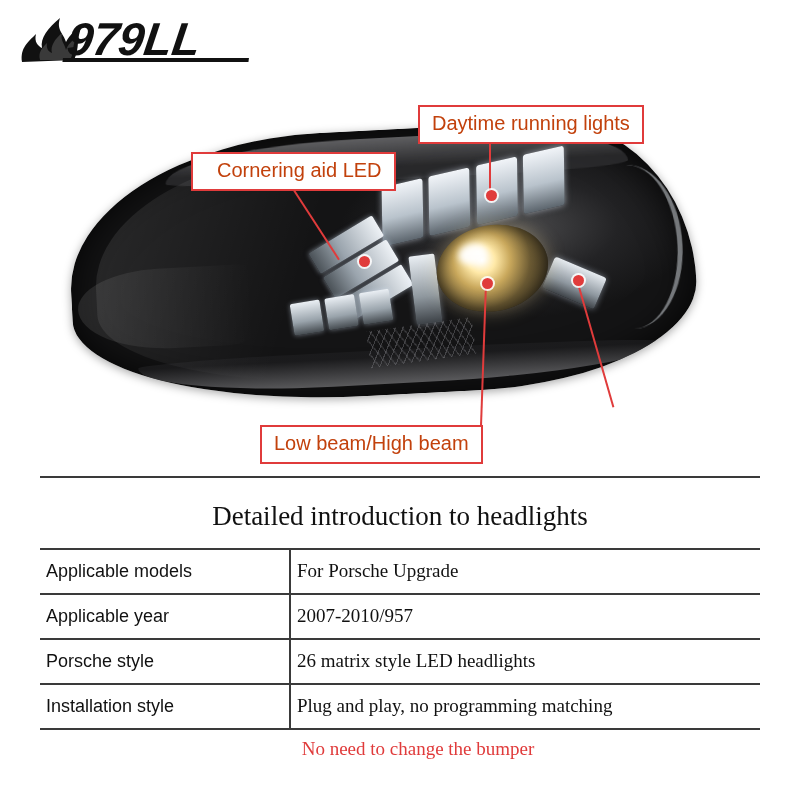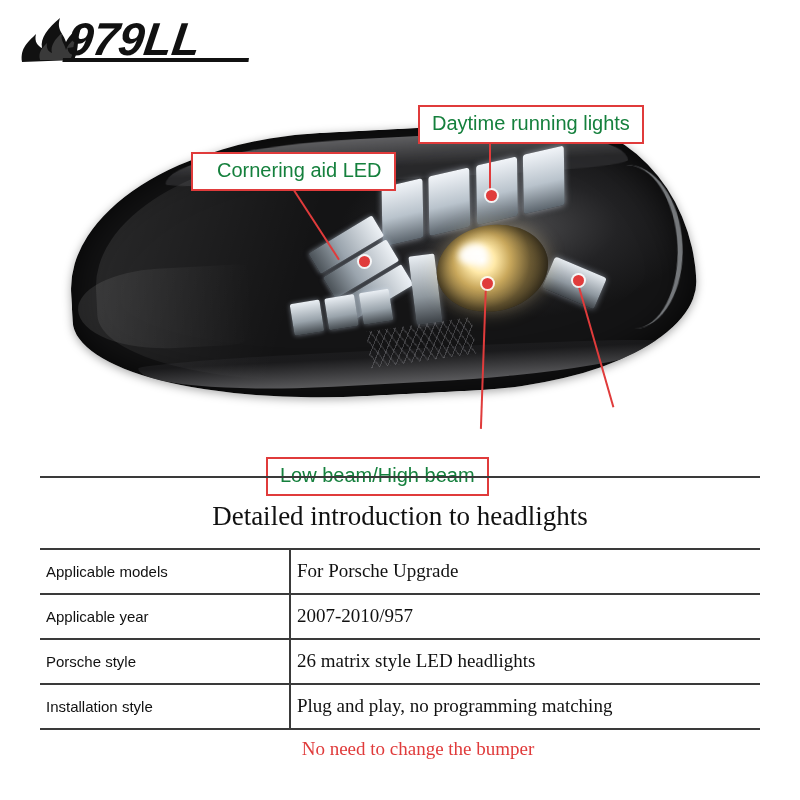--- a/index.html
+++ b/index.html
@@ -191,21 +191,21 @@
     width: 28%; height: 30%;
     background: linear-gradient(90deg, rgba(255,255,255,.10), rgba(255,255,255,0));
     border-radius: 60% 10% 20% 70%;
   }
 
   
   .callout {
     position: absolute;
     border: 2px solid #e03b3b;
     background: #ffffff;
-    color: #15803d;
+    color: #c2410c;
     font-size: 20px;
     padding: 5px 12px 7px;
     white-space: nowrap;
     line-height: 1.15;
   }
   .dot {
     position: absolute;
     width: 11px; height: 11px;
     border-radius: 50%;
     background: #e03b3b;
@@ -245,21 +245,21 @@
     border-top: 2px solid #3a3a3a;
     padding: 10px 6px 11px 6px;
     color: #111;
     font-family: "Liberation Serif", serif;
     font-size: 19px;
   }
   table.spec tr td:first-child {
     width: 250px;
     border-right: 2px solid #3a3a3a;
     font-family: "Liberation Sans", sans-serif;
-    font-size: 15px;
+    font-size: 18px;
   }
   table.spec tr:last-child td { border-bottom: 2px solid #3a3a3a; }
   .footnote {
     position: absolute;
     left: 0; right: 0;
     top: 738px;
     text-align: center;
     color: #e03b3b;
     font-size: 19px;
     font-family: "Liberation Serif", serif;
@@ -318,21 +318,21 @@
 
     <div class="dot" style="left:486px; top:190px;"></div>
     <div class="dot" style="left:359px; top:256px;"></div>
     <div class="dot" style="left:482px; top:278px;"></div>
     <div class="dot" style="left:573px; top:275px;"></div>
 
     <div class="callout" style="left:418px; top:105px;">Daytime running lights</div>
 
     <div class="callout" style="left:191px; top:152px;padding-left:24px;">Cornering aid LED</div>
 
-    <div class="callout" style="left:266px; top:425px;margin-top:32px;">Low beam/High beam</div>
+    <div class="callout" style="left:260px; top:425px;">Low beam/High beam</div>
 
   </div>
 
   <div class="divider" style="top:476px;"></div>
   <div class="section-title" style="top:501px;">Detailed introduction to headlights</div>
 
   <table class="spec">
     <tbody>
       <tr>
         <td>Applicable models</td>

